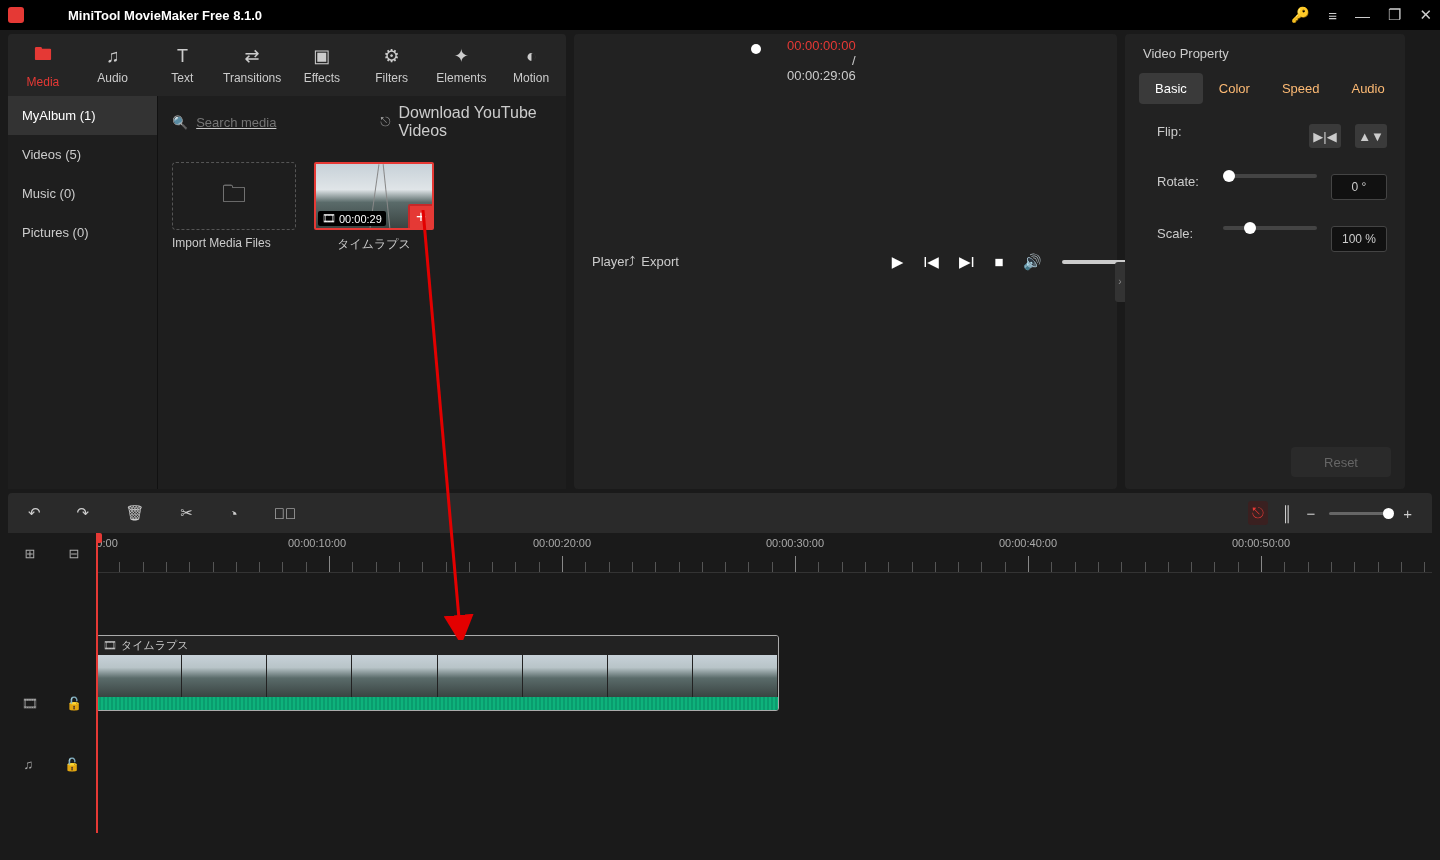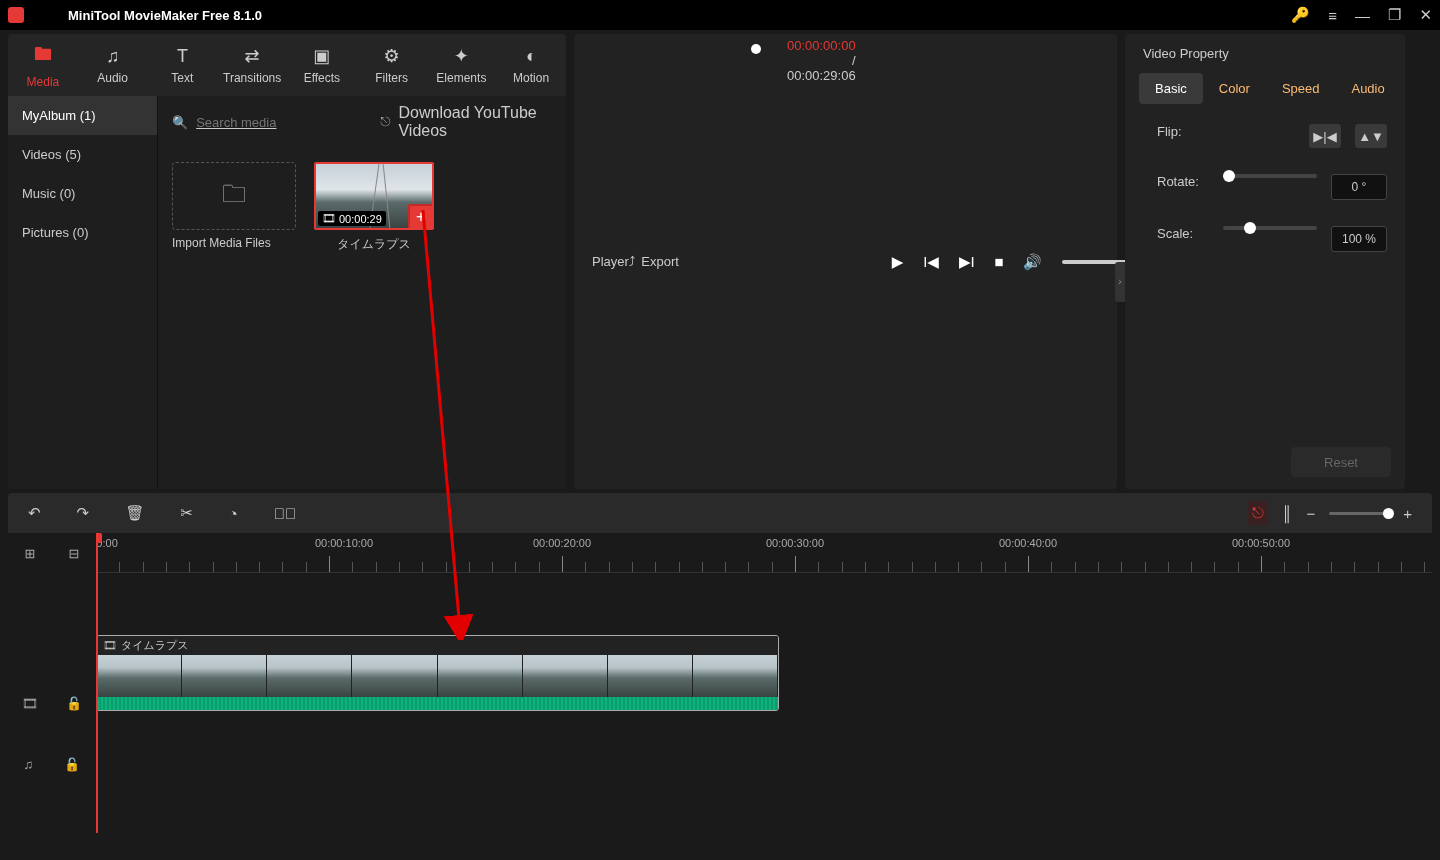--- a/index.html
+++ b/index.html
@@ -301,21 +301,21 @@
         <span>♫</span>
         <span>🔓</span>
       </div>
     </div>
     <div class="tl-right">
       <div class="playhead"></div>
       <div class="ruler">
         <div class="ruler-ticks"></div>
         <div class="ruler-ticks-major"></div>
         <span class="ruler-label" style="left:8px">00:00</span>
-        <span class="ruler-label" style="left:248px">00:00:10:00</span>
+        <span class="ruler-label" style="left:221px">00:00:10:00</span>
         <span class="ruler-label" style="left:466px">00:00:20:00</span>
         <span class="ruler-label" style="left:699px">00:00:30:00</span>
         <span class="ruler-label" style="left:932px">00:00:40:00</span>
         <span class="ruler-label" style="left:1165px">00:00:50:00</span>
       </div>
       <div class="track-area">
         <div class="track">
           <div class="clip-block">
             <div class="clip-head">
                 <span>🎞</span>

